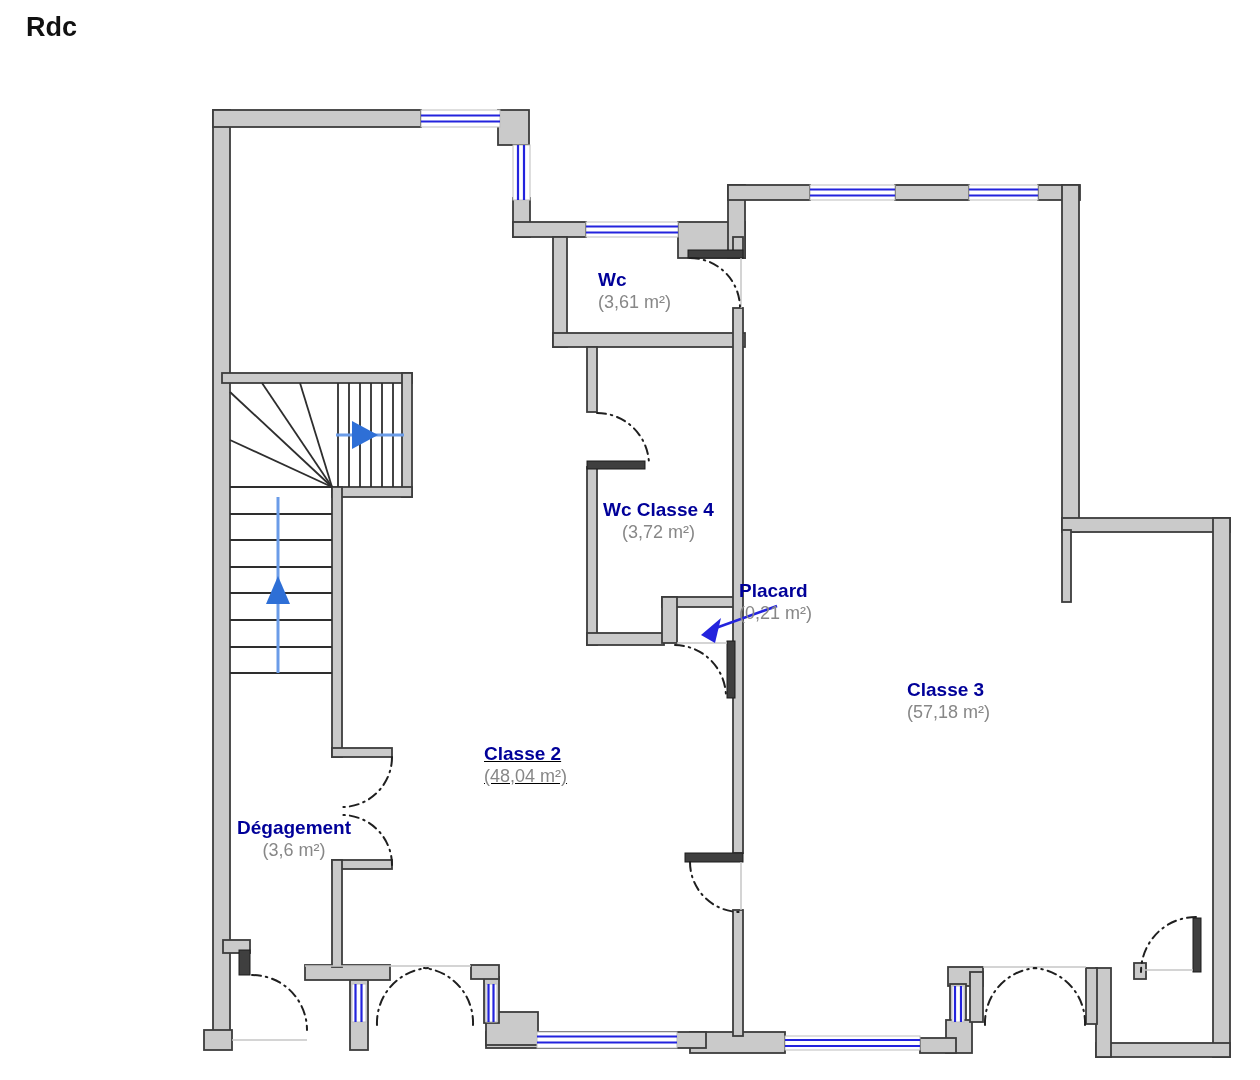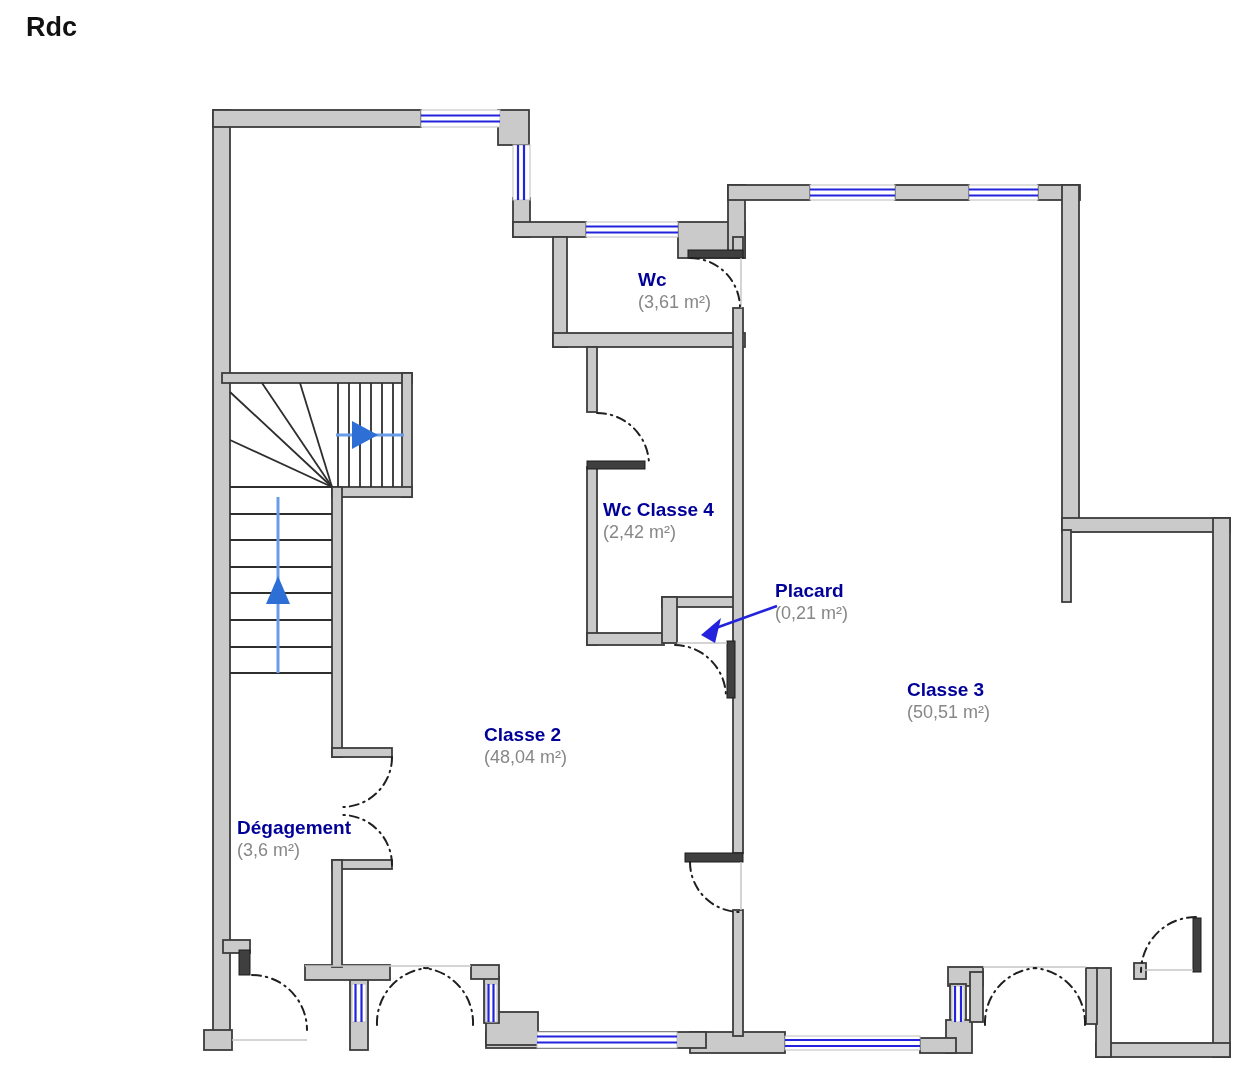--- a/index.html
+++ b/index.html
@@ -15,21 +15,21 @@
        stroke-dasharray:9 5 1.5 5;stroke-linecap:round;}
   .tread{stroke:#2e2e2e;stroke-width:1.8;fill:none;}
   .thr{stroke:#c6c6c6;stroke-width:1.5;fill:none;}
   .stair-line{stroke:var(--stair-arrow-line,#6b9ce8);stroke-width:3;fill:none;}
   .stair-head{fill:var(--stair-arrow-head,#2e6fd6);stroke:none;}
   .pl-arrow{stroke:var(--window-blue,#2323dd);stroke-width:2.6;fill:none;}
   .pl-head{fill:var(--window-blue,#2323dd);stroke:none;}
   .room-label{position:absolute;white-space:nowrap;}
   .room-name{display:block;font-size:19px;font-weight:bold;line-height:23px;
              color:var(--label-navy,#000099);}
-  .room-area{display:block;font-size:18px;line-height:22px;color:var(--area-gray,#878787);}
+  .room-area{display:block;font-size:18px;line-height:22px;color:var(--area-gray,#878787);text-align:center;}
 </style>
 </head>
 <body>
 
 <div class="stage">
   <div class="plan-title">Rdc</div>
 
   <svg width="1260" height="1080" viewBox="0 0 1260 1080">
 
     <g>
@@ -195,41 +195,41 @@
         <polygon class="stair-head" points="352,421 352,449 378,435"></polygon>
       </g>
     </g>
 
     <g>
       <line class="pl-arrow" x1="777" y1="606" x2="713" y2="629"></line>
       <polygon class="pl-head" points="701,635 721,618 715,643"></polygon>
     </g>
   </svg>
 
-  <div class="room-label" style="left:598px;top:268px;margin-left:40px;">
+  <div class="room-label" style="left:598px;top:268px;">
     <span class="room-name">Wc</span>
     <span class="room-area">(3,61 m²)</span>
   </div>
 
   <div class="room-label" style="left:603px;top:498px;">
     <span class="room-name">Wc Classe 4</span>
-    <span class="room-area">(2,42 m²)</span>
-  </div>
-
-  <div class="room-label" style="left:775px;top:579px;">
+    <span class="room-area">(3,72 m²)</span>
+  </div>
+
+  <div class="room-label" style="left:739px;top:579px;">
     <span class="room-name">Placard</span>
     <span class="room-area">(0,21 m²)</span>
   </div>
 
   <div class="room-label" style="left:907px;top:678px;">
     <span class="room-name">Classe 3</span>
-    <span class="room-area">(50,51 m²)</span>
-  </div>
-
-  <div class="room-label" style="left:484px;top:723px;">
+    <span class="room-area">(57,18 m²)</span>
+  </div>
+
+  <div class="room-label" style="left:484px;top:742px;text-decoration:underline;">
     <span class="room-name">Classe 2</span>
     <span class="room-area">(48,04 m²)</span>
   </div>
 
   <div class="room-label" style="left:237px;top:816px;">
     <span class="room-name">Dégagement</span>
     <span class="room-area">(3,6 m²)</span>
   </div>
 </div>
 

